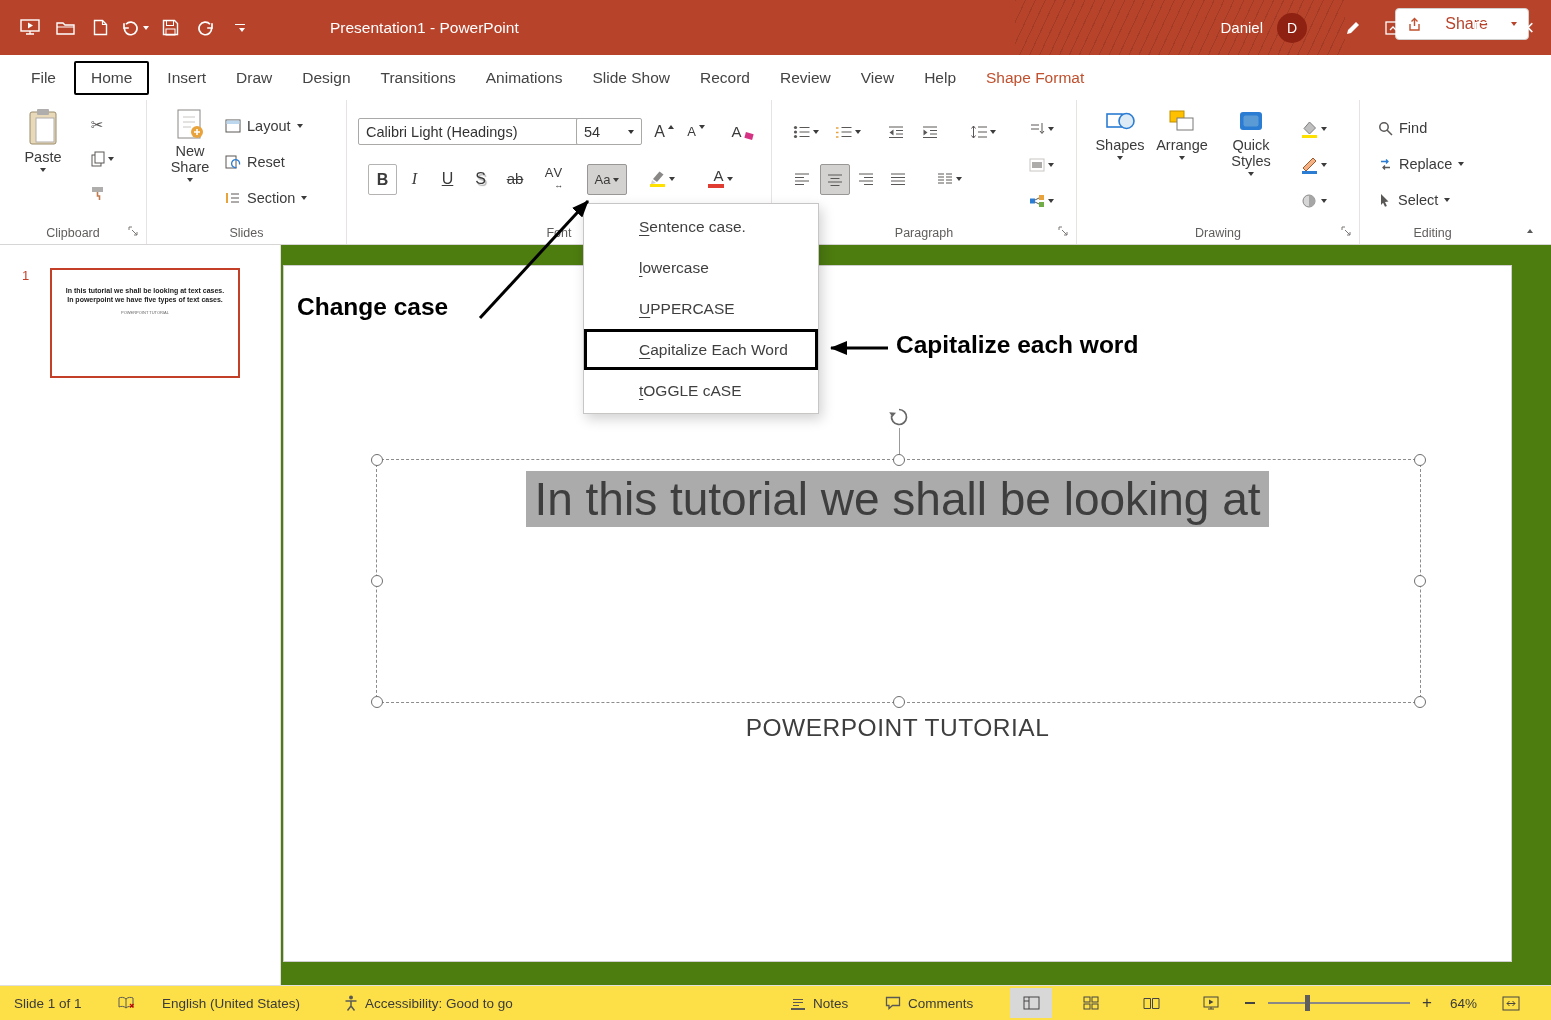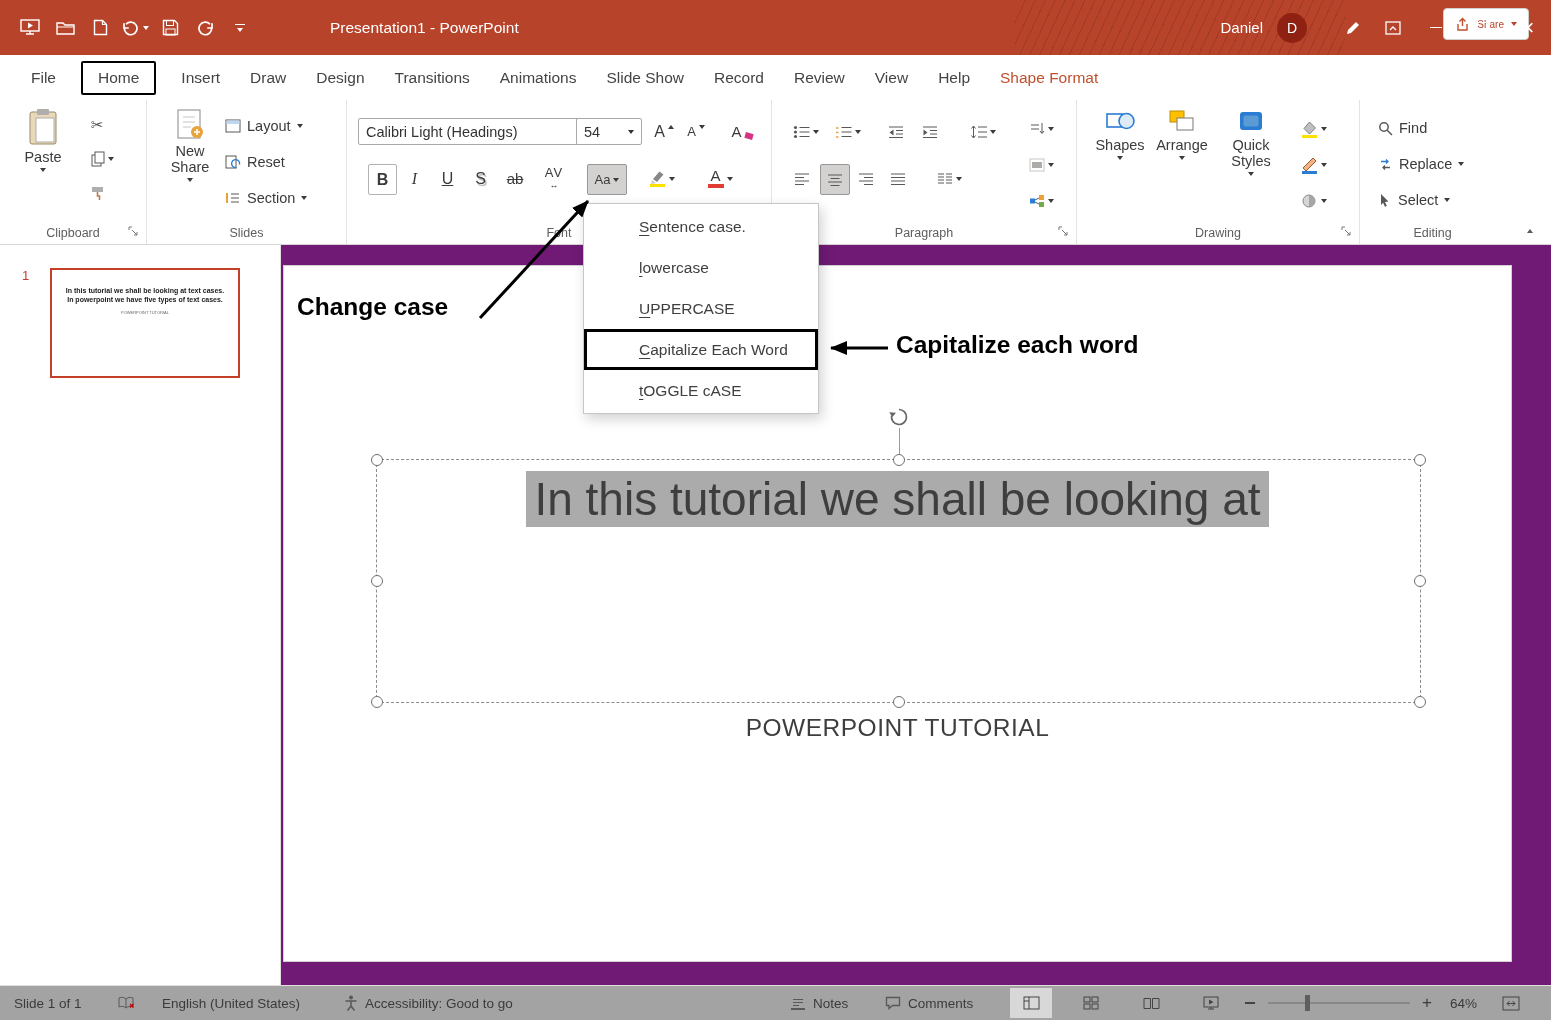--- a/index.html
+++ b/index.html
@@ -24,63 +24,63 @@
   .avatar{width:30px;height:30px;border-radius:50%;background:#8E2112;display:flex;align-items:center;justify-content:center;
       font-size:14px;color:#fff;margin-right:26px}
   .tb-ico{width:40px;height:55px;display:flex;align-items:center;justify-content:center}
   .winbtn{width:46px;height:55px;display:flex;align-items:center;justify-content:center;font-size:20px;color:#fff}
   #max-glyph{width:12px;height:10px;border:1.4px solid #fff}
 
   
   #tabsrow{position:absolute;left:0;top:55px;width:100%;height:45px;background:#fff;display:flex;align-items:center;
       padding-left:16px;font-size:15.5px;color:#444;box-sizing:border-box}
   .tab{padding:6px 15px;white-space:nowrap}
-  .tab.home{border:2.5px solid #000;border-radius:2px;margin:0 10px;font-weight:500}
+  .tab.home{border:2.5px solid #000;border-radius:2px;margin:0 3px;font-weight:500}
   .tab.ctx{color:#C0502E}
   #share-btn{position:absolute;right:22px;top:8px;height:30px;border:1px solid #D2D0CE;border-radius:4px;
-      display:flex;align-items:center;gap:7px;padding:0 11px;color:#B7432B;font-size:10px;background:#fff}
+      display:flex;align-items:center;gap:23px;padding:0 11px;color:#B7432B;font-size:16px;background:#fff}
 
   
   #ribbon{position:absolute;left:0;top:100px;width:100%;height:145px;background:#fff;border-bottom:1px solid #D8D6D4;
       font-size:14.5px;color:#3b3b3b;box-sizing:border-box}
   .grp{position:absolute;top:0;height:144px;border-right:1px solid #E6E4E2;box-sizing:border-box}
   .grp-label{position:absolute;bottom:4px;left:0;right:0;text-align:center;font-size:12.5px;color:#605E5C}
   .launcher{position:absolute;right:7px;bottom:7px;color:#7a7876}
   .bigbtn{position:absolute;display:flex;flex-direction:column;align-items:center;gap:3px;text-align:center;
       line-height:16px;font-size:14.5px}
   .rowbtn{position:absolute;display:flex;align-items:center;gap:6px;height:28px;font-size:14.5px;white-space:nowrap}
   .ibtn{position:absolute;display:flex;align-items:center;justify-content:center;gap:3px}
   .combo{position:absolute;height:27px;border:1px solid #ABA9A7;border-radius:2px;background:#fff;display:flex;
       align-items:center;justify-content:space-between;padding:0 7px;font-size:14.5px;box-sizing:border-box;color:#333}
   .pressed{background:#D4D2D0;border:1px solid #999795;border-radius:2px}
   .colorbar{display:block;height:4px;width:16px;margin-top:1px}
-  .stack{display:flex;flex-direction:column;align-items:center;line-height:12px}
+  .stack{display:flex;flex-direction:column;align-items:flex-end;line-height:12px}
   #collapse-ribbon{position:absolute;right:18px;bottom:8px;color:#5a5a5a}
 
   
   #thumb-panel{position:absolute;left:0;top:245px;width:281px;bottom:35px;background:#fff;border-right:1px solid #E1DFDD;box-sizing:border-box}
   #thumb-num{position:absolute;left:22px;top:23px;color:#C33F28;font-size:13px}
   #thumb{position:absolute;left:50px;top:23px;width:190px;height:110px;border:2px solid #C33F28;background:#fff;box-sizing:border-box}
   #thumb-body{margin:16px 12px 0;font-size:7px;line-height:9px;text-align:center;color:#1a1a1a;font-weight:600}
   #thumb-sub{margin-top:6px;font-size:4px;text-align:center;color:#666}
 
   
-  #editor{position:absolute;left:281px;top:245px;right:0;bottom:35px;background:#701a75}
+  #editor{position:absolute;left:281px;top:245px;right:0;bottom:35px;background:#4d7c0f}
   #slide{position:absolute;left:2px;top:20px;width:1229px;height:697px;border:1px solid #D0CECE;background:#fff;box-sizing:border-box}
   #selbox{position:absolute;left:92px;top:193px;width:1043px;height:242px;border:1.5px dashed #8C8C8C}
   .handle{position:absolute;width:10px;height:10px;background:#fff;border:1.4px solid #6f6f6f;border-radius:50%;transform:translate(-50%,-50%)}
   #rot-line{position:absolute;left:50%;top:-32px;width:1px;height:30px;background:#9a9a9a}
   #rot-handle{position:absolute;left:50%;top:-54px;transform:translateX(-50%)}
   #body-text{position:absolute;left:92px;top:196px;width:1043px;text-align:center;font-size:46px;line-height:74px;
       color:#3E3E3E;font-weight:300}
   #body-text span{background:#ABABAB;padding:2px 8px}
   #slide-subtitle{position:absolute;left:0;top:448px;width:100%;text-align:center;font-size:24.5px;color:#3E3E3E;letter-spacing:.5px}
 
   
-  #statusbar{position:absolute;left:0;bottom:0;width:100%;height:35px;background:#a3a3a3;border-top:1px solid #E1DFDD;
+  #statusbar{position:absolute;left:0;bottom:0;width:100%;height:35px;background:#fde047;border-top:1px solid #E1DFDD;
       font-size:13.5px;color:#3b3b3b;box-sizing:border-box}
   .sb{position:absolute;top:0;height:34px;display:flex;align-items:center;gap:7px;white-space:nowrap}
   .viewbtn{position:absolute;top:2px;width:42px;height:30px;display:flex;align-items:center;justify-content:center}
   .viewbtn.sel{background:#D8D8D8}
   #zoom-track{position:absolute;left:1268px;top:16px;width:142px;height:2px;background:#8a8886}
   #zoom-thumb{position:absolute;left:1305px;top:9px;width:5px;height:16px;background:#605E5C}
 
   
   #case-menu{position:absolute;left:583px;top:203px;width:236px;background:#fff;border:1px solid #C8C6C4;
       box-shadow:3px 5px 12px rgba(0,0,0,.18);z-index:40;padding:2px 0;box-sizing:border-box}

